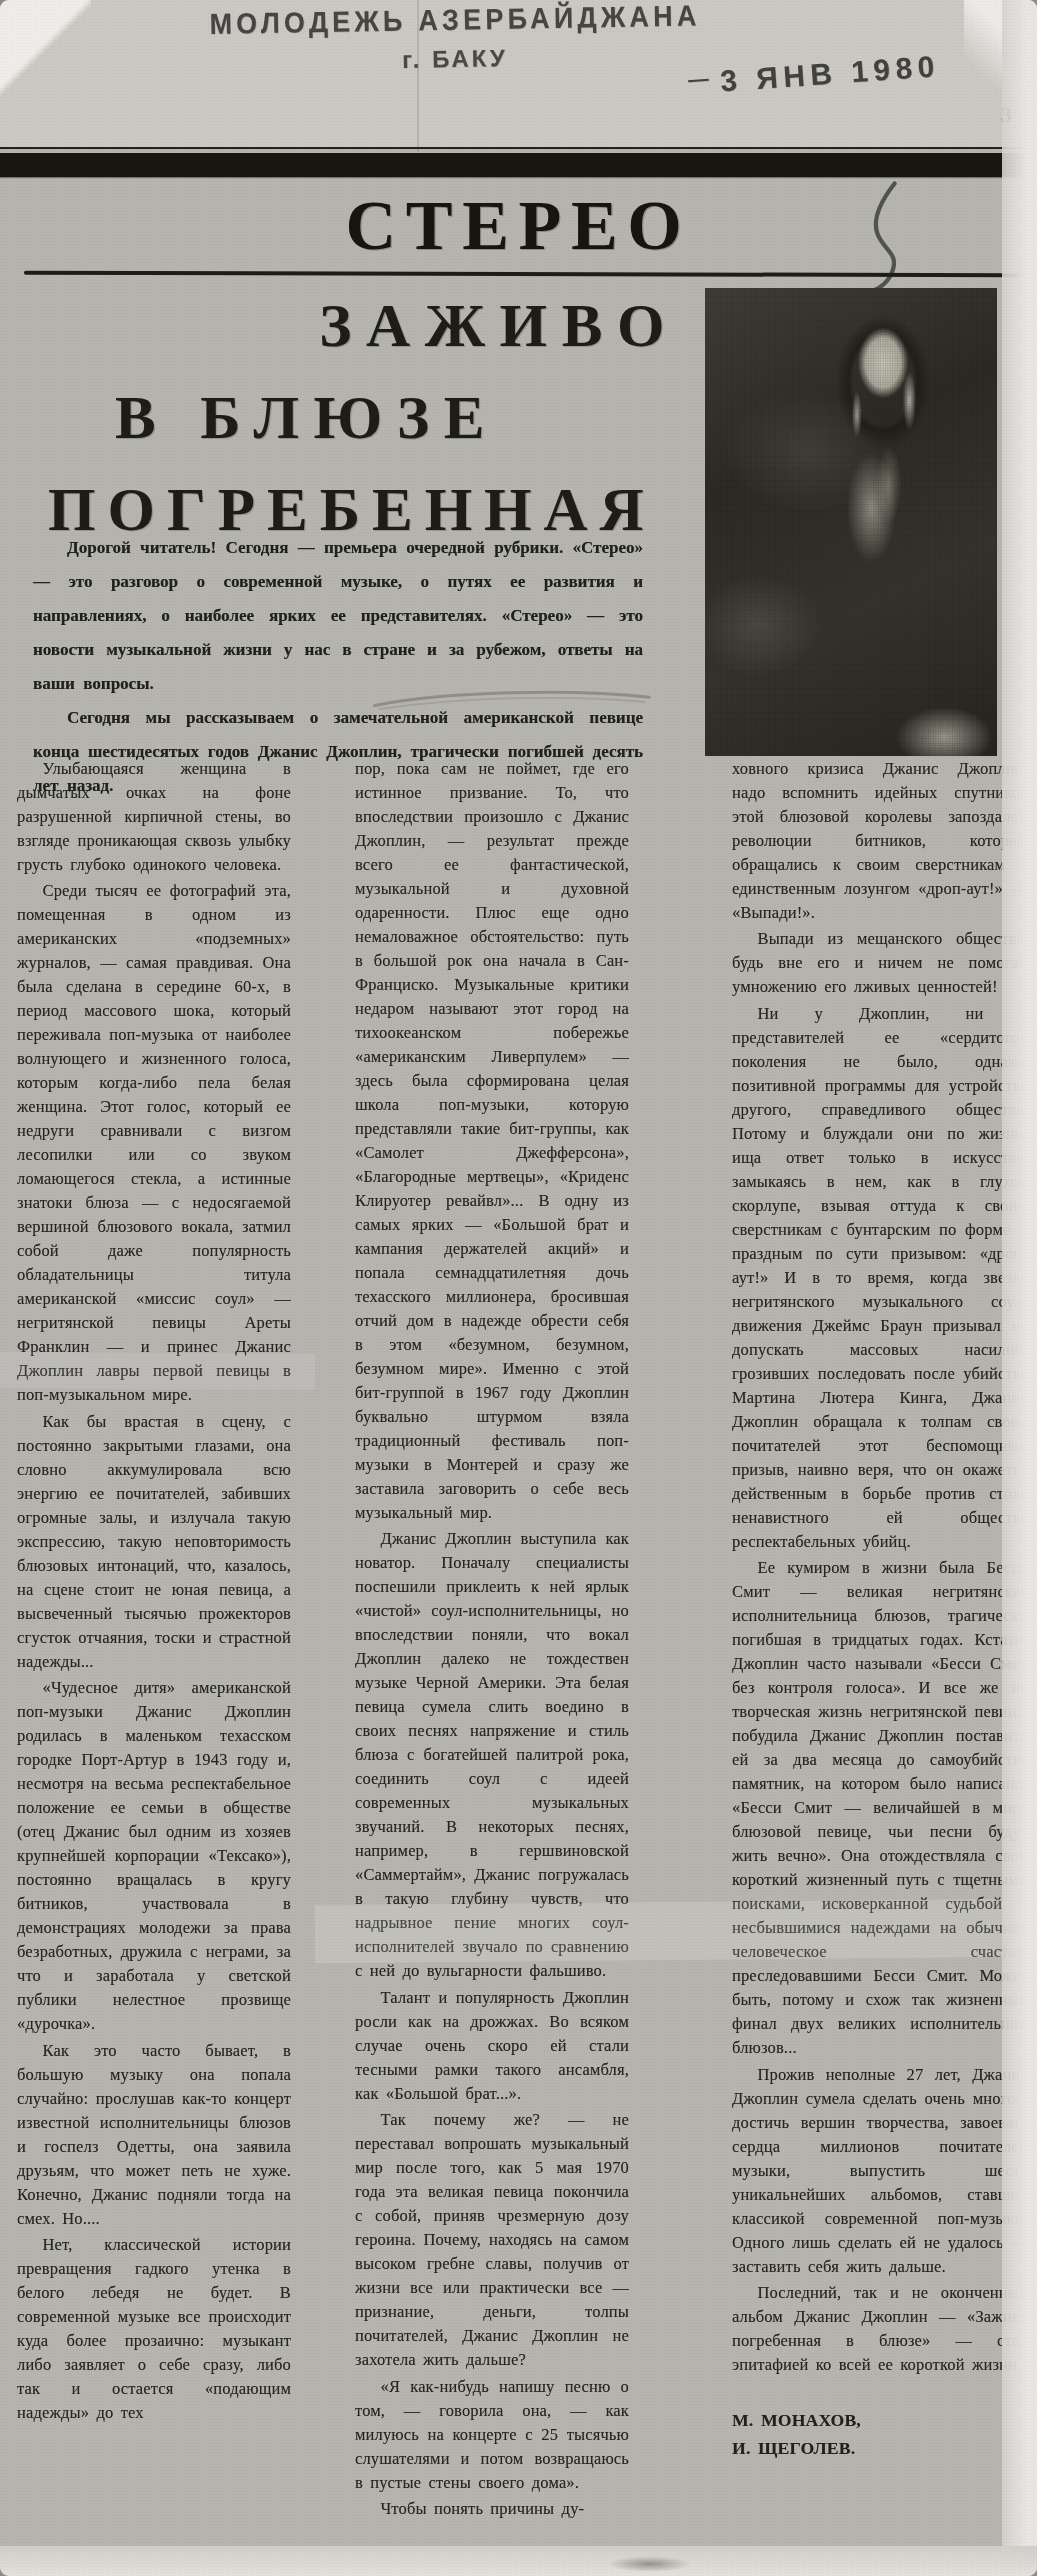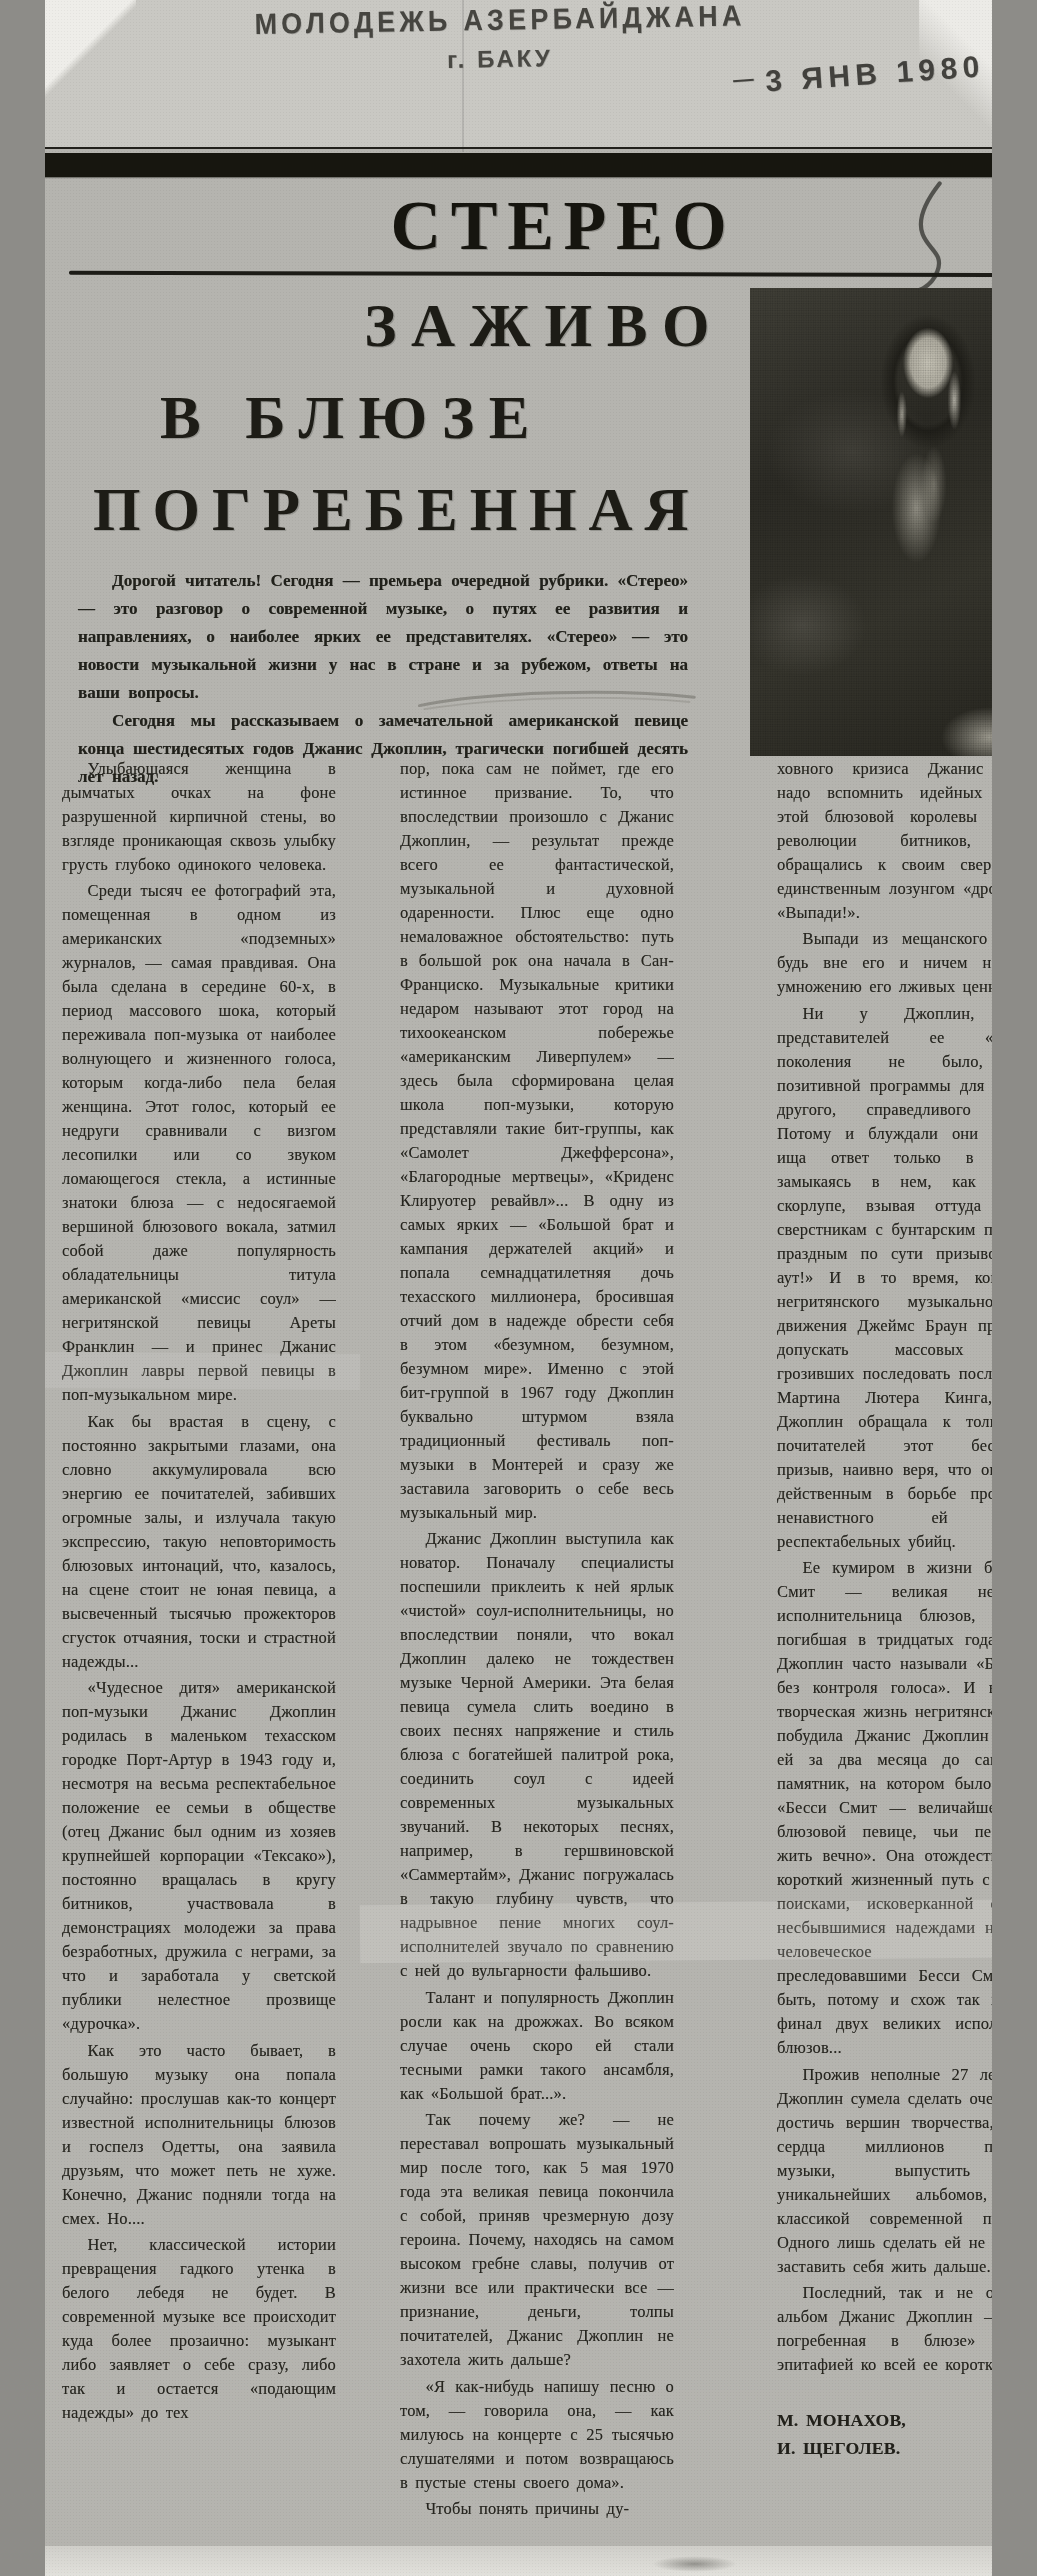--- a/index.html
+++ b/index.html
@@ -1,17 +1,17 @@
 <!DOCTYPE html>
 <html style="font-size:9.7px"><head>
 <meta charset="utf-8">
 <style>
   html,body{margin:0;padding:0;background:#8d8c88;}
-  .page{position:relative;width:947px;height:2576px;margin:0 auto;overflow:hidden;
-        background:#b5b4af;font-family:"Liberation Serif",serif;}
+  .page{position:relative;width:1037px;height:2576px;margin:0 auto;overflow:hidden;
+        background:#b5b4af;font-family:"Liberation Serif",serif;border-radius:9px;}
   
   .top-strip{position:absolute;left:0;top:0;width:1037px;height:147px;background:#c9c8c3;}
   .edge-top-left{position:absolute;left:0;top:0;width:91px;height:97px;
         background:linear-gradient(135deg,#eeede9 0 46%,rgba(238,237,233,0) 52%);}
   .edge-top-right{position:absolute;right:0;top:0;width:73px;height:146px;
         background:linear-gradient(225deg,#ecebe7 0 30%,rgba(236,235,231,0) 60%);}
   .edge-right{position:absolute;left:1002px;top:0;width:35px;height:2576px;
         background:linear-gradient(to right,rgba(211,210,205,.9),#e7e6e2 70%);}
   .edge-bottom{position:absolute;left:0;top:2546px;width:1037px;height:30px;
         background:linear-gradient(to bottom,#cfcec9,#e2e1dc);}
@@ -62,22 +62,22 @@
       radial-gradient(ellipse 33px 73px at 57% 47%, rgba(186,183,170,.7), rgba(0,0,0,0) 75%),
       radial-gradient(ellipse 18px 55px at 63% 42%, rgba(150,147,135,.6), rgba(0,0,0,0) 70%),
       radial-gradient(ellipse 67px 42px at 82% 96%, rgba(196,193,180,.75), rgba(0,0,0,0) 72%),
       radial-gradient(ellipse 85px 67px at 18% 72%, rgba(96,94,86,.55), rgba(0,0,0,0) 75%),
       radial-gradient(ellipse 109px 79px at 35% 35%, rgba(88,86,78,.5), rgba(0,0,0,0) 78%),
       linear-gradient(155deg,#403f37 0%,#2c2b25 35%,#36352d 65%,#26251f 100%);}
   .photo::after{content:"";position:absolute;inset:0;opacity:.35;
       background-image:radial-gradient(rgba(0,0,0,.55) 0.5px,rgba(0,0,0,0) 1px);
       background-size:2.4px 2.4px;}
   
-  .intro{position:absolute;left:33px;top:567px;width:610px;font-weight:bold;font-size:17px;
-        line-height:28px;color:#21211b;text-align:justify;word-spacing:4.2px;
+  .intro{position:absolute;left:33px;top:531px;width:610px;font-weight:bold;font-size:17px;
+        line-height:34px;color:#21211b;text-align:justify;word-spacing:4.2px;
         text-shadow:0.3px 0.4px 0.4px rgba(30,30,24,.45);}
   .intro p{margin:0;text-indent:34px;}
   
   .col{position:absolute;top:757px;font-size:16.4px;line-height:24px;color:#26251f;text-align:justify;
         word-spacing:3px;letter-spacing:0.2px;text-shadow:0.2px 0.4px 0.4px rgba(30,30,24,.4);}
   .col p{margin:0 0 2.4px 0;text-indent:25.5px;}
   .col p.noindent{text-indent:0;}
   .col1{left:17px;width:274px;}
   .col2{left:355px;width:274px;}
   .col3{left:702px;width:296px;margin-left:30px;}

